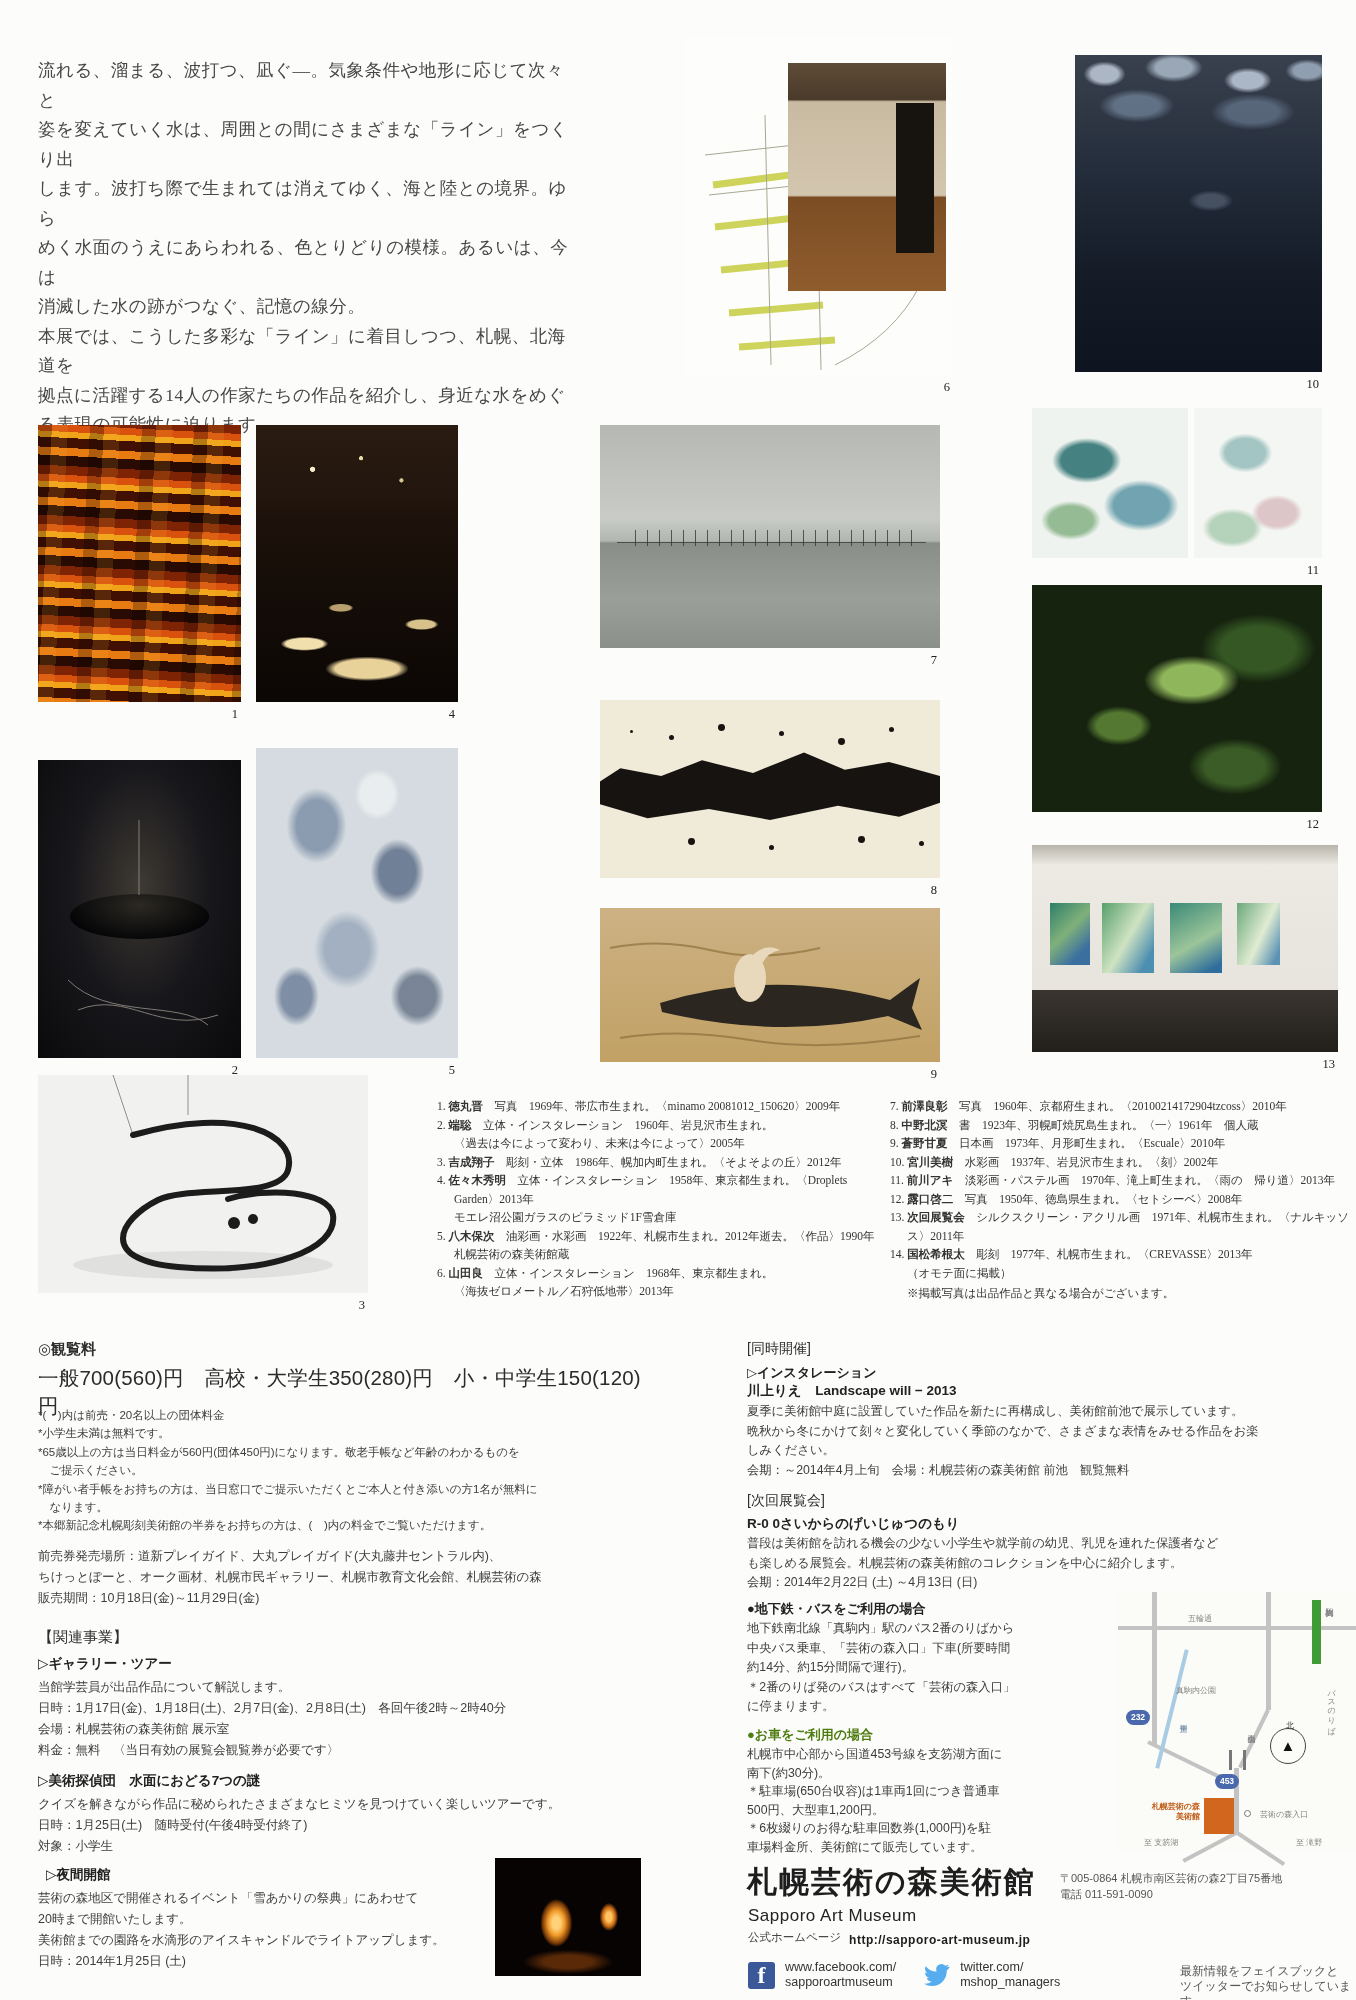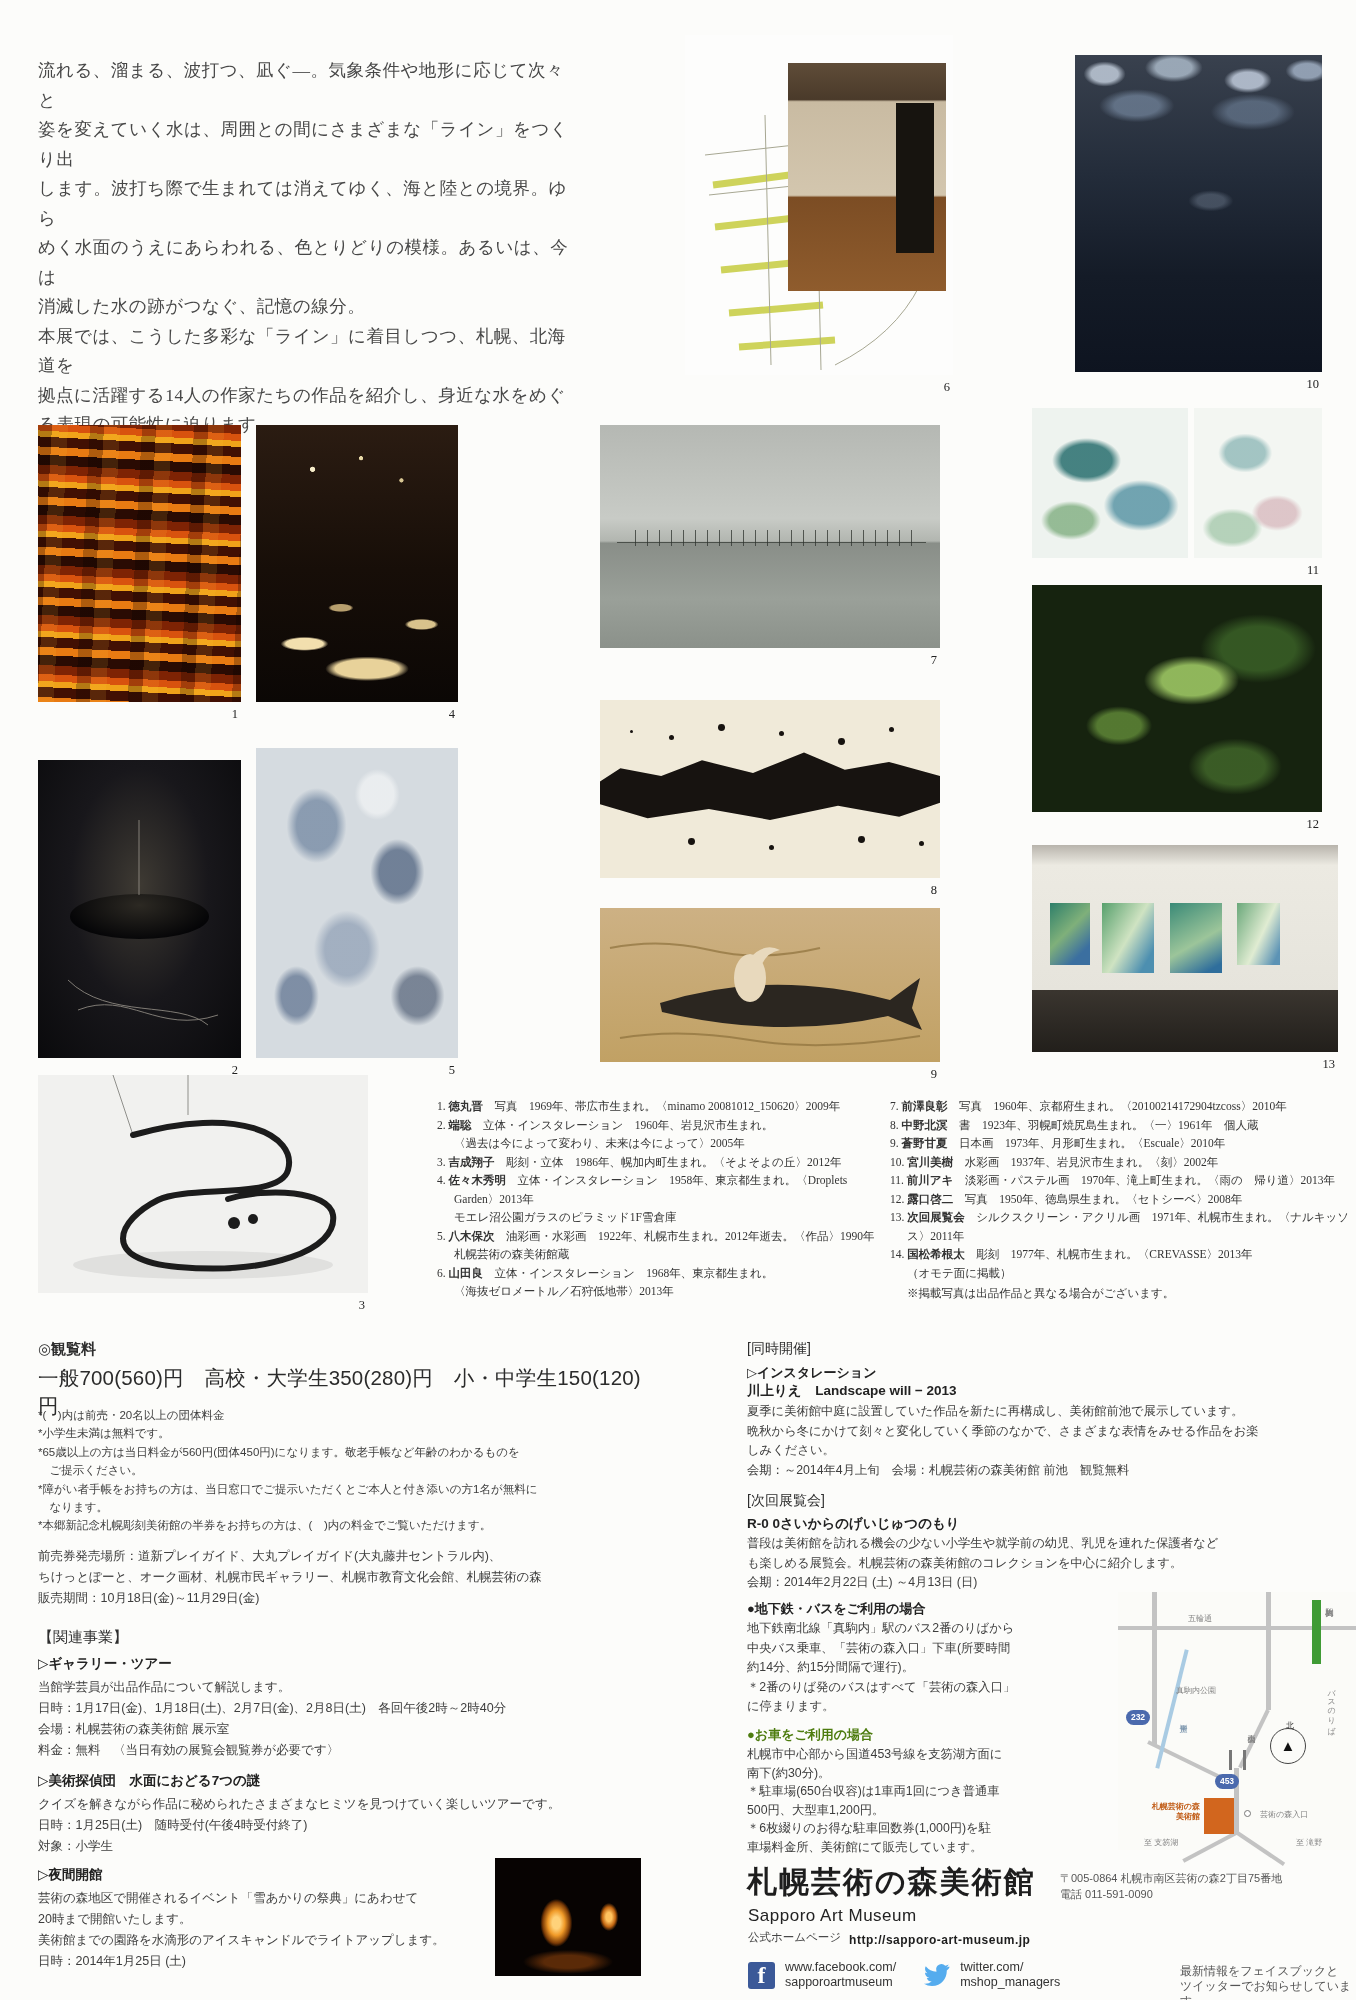--- a/index.html
+++ b/index.html
@@ -129,21 +129,21 @@
   .bl{position:absolute;left:38px;width:620px;}
   .h-adm{top:1340px;font-size:15px;font-weight:bold;color:#2e2e2e;}
   .prices{top:1364px;font-size:20.5px;font-weight:500;color:#2b2b2b;letter-spacing:.2px;}
   .notes{top:1406px;font-size:11.5px;line-height:18.4px;color:#3d3d3d;}
   .presale{top:1546px;font-size:12.5px;line-height:21px;color:#3d3d3d;}
   .h-rel{top:1628px;font-size:15px;color:#2e2e2e;}
   .etitle{font-size:13.5px;font-weight:bold;color:#222;}
   .ebody{font-size:12.5px;line-height:21px;color:#3d3d3d;}
   .e1t{top:1655px;}.e1b{top:1677px;}
   .e2t{top:1772px;}.e2b{top:1794px;}
-  .e3t{top:1866px;}.e3b{top:1888px;width:450px;}
+  .e3t{top:1866px;margin-left:8px;}.e3b{top:1888px;width:450px;}
   .candle{position:absolute;left:495px;top:1858px;width:146px;height:118px;background:
      radial-gradient(ellipse 20px 30px at 42% 55%,#ffd27a 0 20%,#f09a28 42%,#7a3a06 68%,rgba(0,0,0,0) 80%),
      radial-gradient(ellipse 12px 18px at 78% 50%,#ffc25e 0 25%,#c06410 55%,rgba(0,0,0,0) 78%),
      radial-gradient(ellipse 60px 16px at 50% 88%,#5a2a08 0 40%,rgba(0,0,0,0) 75%),
      #070302;}
 
   
   .br{position:absolute;left:747px;width:610px;}
   .h-con{top:1340px;font-size:14px;color:#2e2e2e;}
   .con-label{top:1364px;font-size:13px;font-weight:bold;color:#222;}

